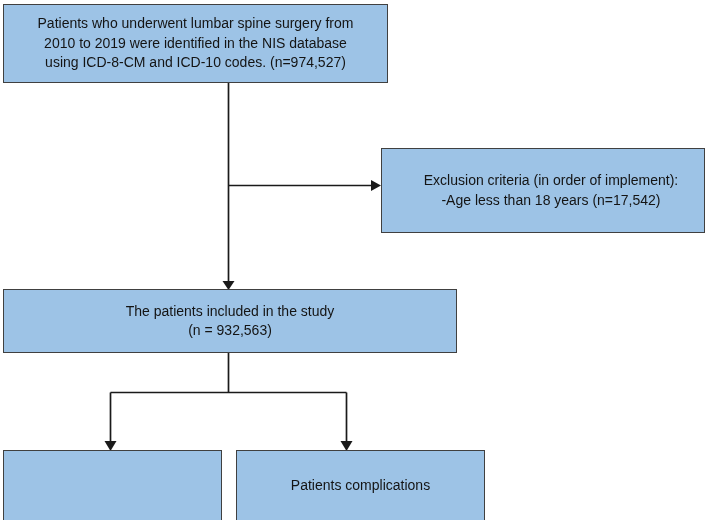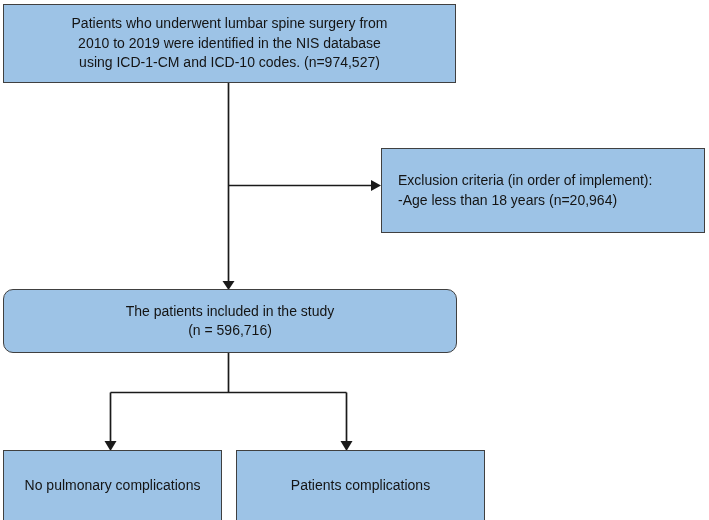--- a/index.html
+++ b/index.html
@@ -40,26 +40,26 @@
     justify-content: center;
     font-size: 14px;
     line-height: 19.5px;
     color: #141414;
   }
   .fc-box .ln {
     display: block;
     white-space: pre;
   }
   .centered { text-align: center; padding: 0 10px; }
-  .leftal   { text-align: left;   padding: 0 0 0 16px; }
+  .leftal   { text-align: center;   padding: 0 0 0 16px; }
 
   
-  #box-cohort      { left: 3px;   top: 4px;   width: 453px; height: 79px; justify-content: center; }
+  #box-cohort      { left: 3px;   top: 4px;   width: 385px; height: 79px; justify-content: center; }
   #box-exclusion   { left: 381px; top: 148px; width: 324px; height: 85px; }
-  #box-included    { left: 3px;   top: 289px; width: 454px; height: 64px; border-radius: 10px; }
+  #box-included    { left: 3px;   top: 289px; width: 454px; height: 64px; }
   #box-no-pulm     { left: 3px;   top: 450px; width: 219px; height: 72px; }
   #box-pulm        { left: 236px; top: 450px; width: 249px; height: 72px; }
 </style>
 </head>
 <body>
 
 <div id="flow-canvas">
 
   <svg class="connector-layer" viewBox="0 0 709 520" width="709" height="520" xmlns="http://www.w3.org/2000/svg">
     <defs>
@@ -93,34 +93,33 @@
 
     <g>
       <line x1="346.5" y1="392.5" x2="346.5" y2="441" stroke="#1a1a1a" stroke-width="1.7"></line>
       <path d="M 340.5 441 L 352.5 441 L 346.5 451 z" fill="#1a1a1a"></path>
     </g>
   </svg>
 
   <div class="fc-box centered" id="box-cohort">
     <span class="ln">Patients who underwent lumbar spine surgery from</span>
     <span class="ln">2010 to 2019 were identified in the NIS database</span>
-    <span class="ln">using ICD-1-CM and ICD-10 codes. (n=974,527)</span>
+    <span class="ln">using ICD-8-CM and ICD-10 codes. (n=974,527)</span>
   </div>
 
   <div class="fc-box leftal" id="box-exclusion">
     <span class="ln">Exclusion criteria (in order of implement):</span>
-    <span class="ln">-Age less than 18 years (n=20,964)</span>
+    <span class="ln">-Age less than 18 years (n=17,542)</span>
   </div>
 
   <div class="fc-box centered" id="box-included">
     <span class="ln">The patients included in the study</span>
-    <span class="ln">(n = 596,716)</span>
+    <span class="ln">(n = 932,563)</span>
   </div>
 
   <div class="fc-box centered" id="box-no-pulm">
-    <span class="ln">No pulmonary complications</span>
   </div>
 
   <div class="fc-box centered" id="box-pulm">
     <span class="ln">Patients complications</span>
   </div>
 
 </div>
 
 </body></html>

